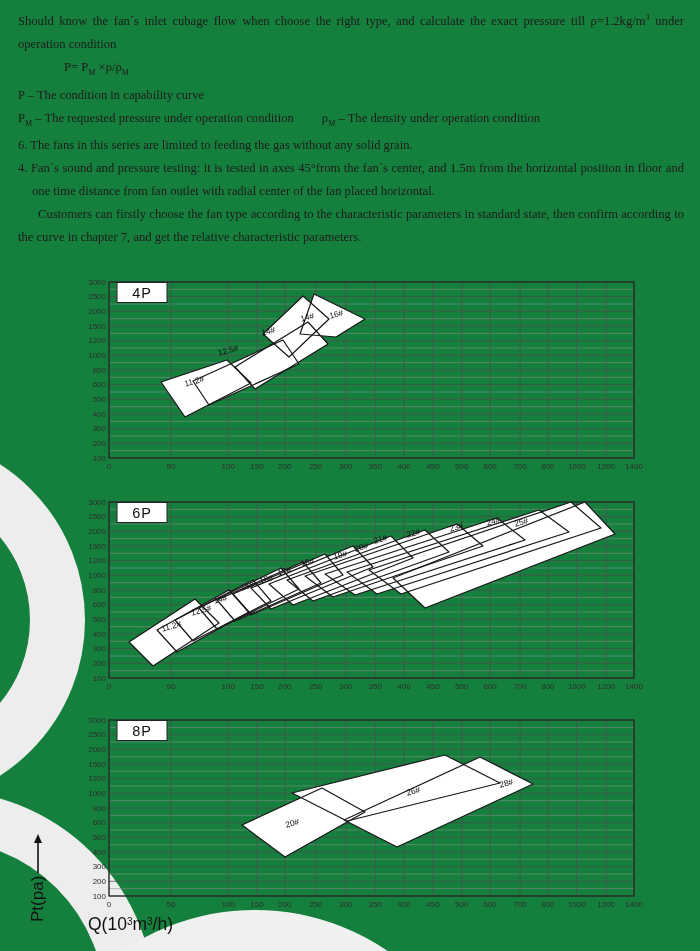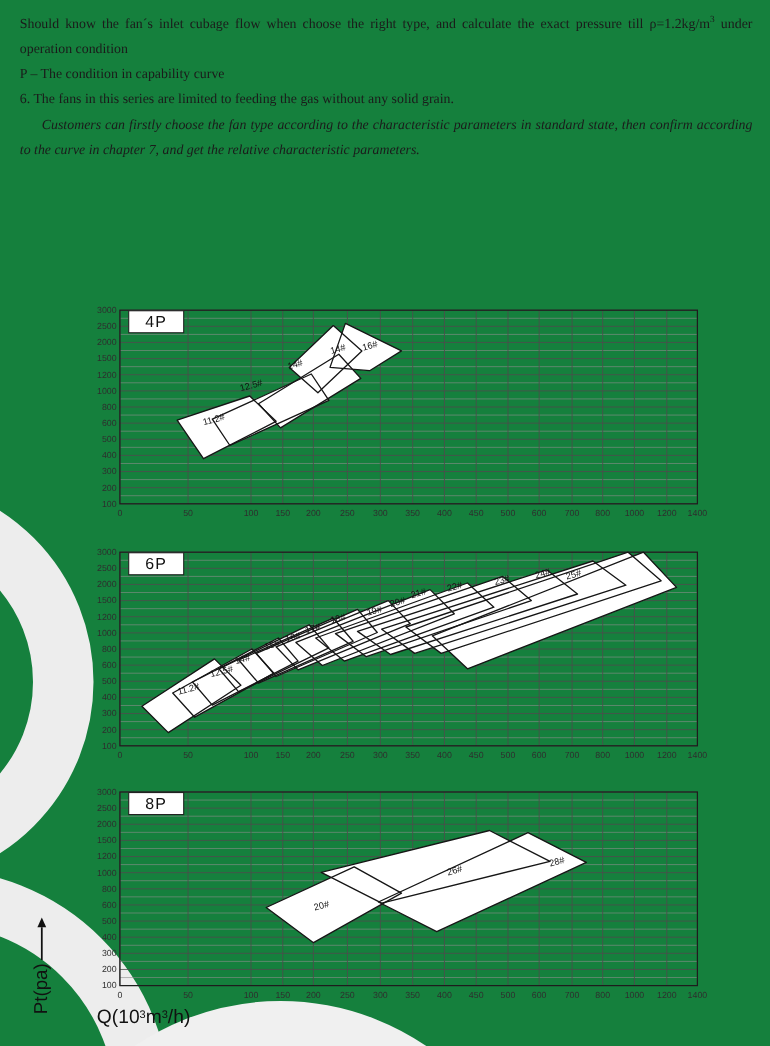--- a/index.html
+++ b/index.html
@@ -11,21 +11,21 @@
   .wm-b{left:-275px;top:790px;width:430px;height:430px;border:50px solid #ededed;}
   .wm-c{left:20px;top:910px;width:470px;height:470px;border:55px solid #f0f0f0;}
   
   .text-block{position:absolute;left:18px;top:6px;width:666px;z-index:2;
               font-size:12.6px;line-height:23px;text-align:justify;}
   .text-block p{margin:0;}
   sup{font-size:8.5px;}
   sub{font-size:8px;}
   .formula{padding-left:46px;}
   .hang{padding-left:14px;text-indent:-14px;}
-  .ind{margin-left:10px;text-indent:20px;font-style:italic;}
+  .ind{margin-left:10px;text-indent:20px;}
   .spacer{display:inline-block;width:28px;}
   
   .chart{position:absolute;left:60px;width:600px;height:200px;z-index:1;}
   #chart0{top:276px;} #chart1{top:496px;} #chart2{top:714px;}
   
   .pt-label{position:absolute;left:-12px;top:862px;width:100px;height:20px;z-index:2;
             transform:rotate(-90deg);transform-origin:50px 10px;
             font-family:"Liberation Sans", sans-serif;font-size:17px;color:#111;
             display:flex;align-items:center;gap:3px;white-space:nowrap;}
   .q-label{position:absolute;left:88px;top:914px;z-index:2;
@@ -37,22 +37,25 @@
 <body>
 
 <div class="page">
 
   <div class="wm wm-a"></div>
   <div class="wm wm-b"></div>
   <div class="wm wm-c"></div>
 
   <div class="text-block">
     <p><span>Should know the fan´s inlet cubage flow when choose the right type, and calculate the exact pressure till ρ=1.2kg/m</span><sup>3</sup><span> under operation condition</span></p>
+    <p class="formula"><span>P= P</span><sub>M</sub><span> ×ρ/ρ</span><sub>M</sub></p>
     <p>P – The condition in capability curve</p>
+    <p><span>P</span><sub>M</sub><span> – The requested pressure under operation condition</span><span class="spacer"></span><span>ρ</span><sub>M</sub><span> – The density under operation condition</span></p>
     <p>6. The fans in this series are limited to feeding the gas without any solid grain.</p>
+    <p class="hang">4. Fan´s sound and pressure testing: it is tested in axes 45°from the fan´s center, and 1.5m from the horizontal position in floor and one time distance from fan outlet with radial center of the fan placed horizontal.</p>
     <p class="ind">Customers can firstly choose the fan type according to the characteristic parameters in standard state, then confirm according to the curve in chapter 7, and get the relative characteristic parameters.</p>
   </div>
 
   <div id="chart0" class="chart"><svg width="600" height="200">
         <line x1="49" y1="6" x2="574" y2="6" stroke="#4d4d4d" stroke-width="0.75"></line>
         <line x1="49" y1="13.333333333333332" x2="574" y2="13.333333333333332" stroke="#8d8d8d" stroke-width="0.55"></line>
         <line x1="49" y1="20.666666666666664" x2="574" y2="20.666666666666664" stroke="#4d4d4d" stroke-width="0.75"></line>
         <line x1="49" y1="28" x2="574" y2="28" stroke="#8d8d8d" stroke-width="0.55"></line>
         <line x1="49" y1="35.33333333333333" x2="574" y2="35.33333333333333" stroke="#4d4d4d" stroke-width="0.75"></line>
         <line x1="49" y1="42.666666666666664" x2="574" y2="42.666666666666664" stroke="#8d8d8d" stroke-width="0.55"></line>

